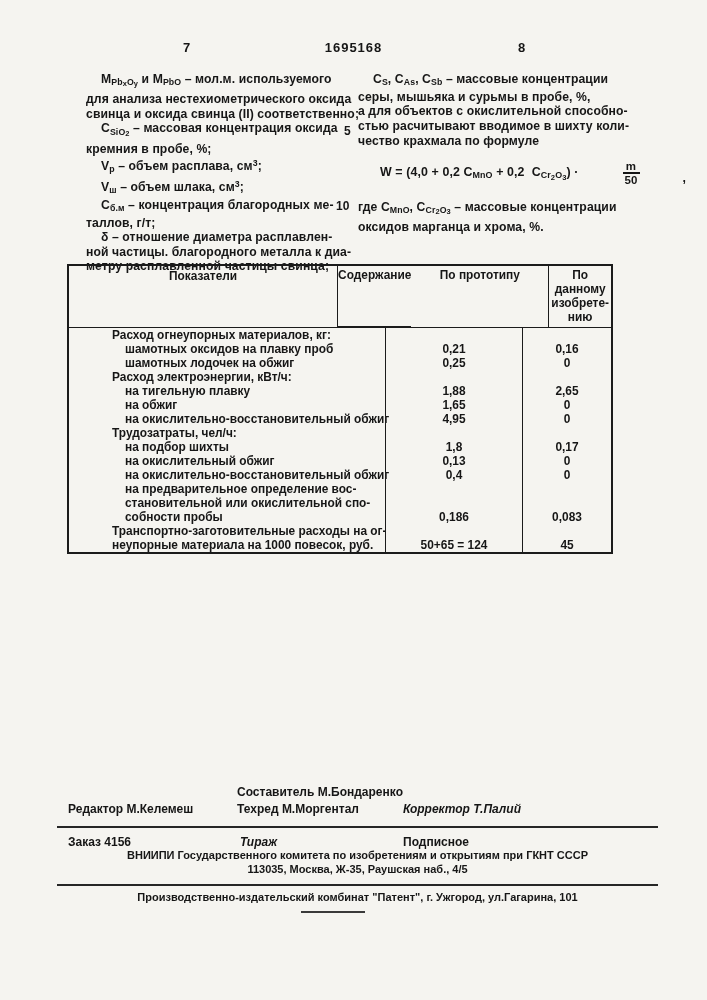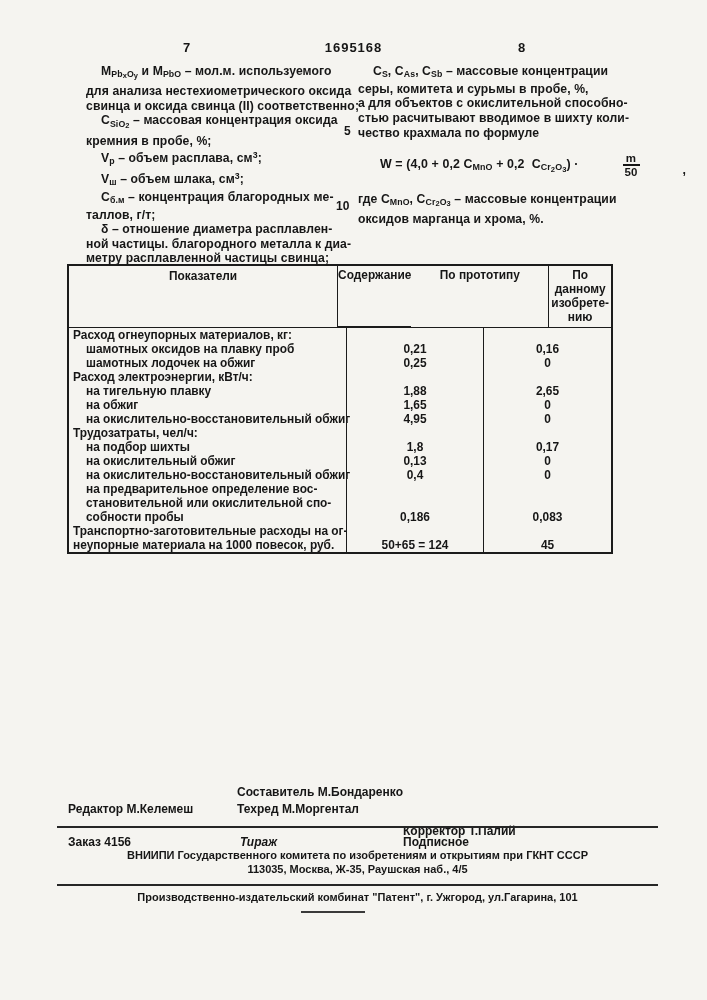--- a/index.html
+++ b/index.html
@@ -13,21 +13,21 @@
     background:#f5f4f0; color:#161616; overflow:hidden;
     font-weight:700;
   }
   
   .pg-num { position:absolute; top:40px; font-size:13px; }
   #pg-left  { left:183px; }
   #pg-right { left:518px; }
   #patent-no { position:absolute; top:40px; left:0; width:707px; text-align:center; font-size:13px; letter-spacing:1px; }
 
   
-  .txtcol { position:absolute; top:64px; font-size:12.2px; line-height:14.6px; letter-spacing:0.1px; }
+  .txtcol { position:absolute; top:72px; font-size:12.2px; line-height:14.6px; letter-spacing:0.1px; }
   #leftcol  { left:86px;  width:262px; }
   #rightcol { left:358px; width:292px; }
   .tline { white-space:nowrap; }
   .tline.ind { padding-left:15px; }
   sub { font-size:0.72em; vertical-align:-0.25em; }
   sub sub { font-size:0.85em; vertical-align:-0.2em; }
   sup { font-size:0.72em; vertical-align:0.45em; }
 
   .gutter-num { position:absolute; font-size:12px; }
   #gutter-5  { left:344px; top:124px; }
@@ -46,37 +46,37 @@
     border:2.5px solid #1b1b1b; box-sizing:border-box;
     font-size:11.9px; line-height:14px;
   }
   #thead { border-bottom:1.6px solid #1b1b1b; display:flex; }
   .th-col1 { width:277px; box-sizing:border-box; text-align:center; padding-top:3px; }
   .th-right { flex:1; border-left:1.6px solid #1b1b1b; display:flex; flex-direction:row; }
   .th-group { text-align:center; border-bottom:1.4px solid #1b1b1b; padding:2px 0 1px 0; }
   .th-subs { display:flex; flex:1; }
   .th-sub1 { width:137px; box-sizing:border-box; text-align:center; padding-top:2px; }
   .th-sub2 { flex:1; border-left:1.6px solid #1b1b1b; text-align:center; padding:2px 2px 3px 2px; }
-  .trow { display:grid; grid-template-columns:277px 137px 1fr; }
+  .trow { display:grid; grid-template-columns:277px 137px 1fr;margin-left:39px; }
   .tcell { box-sizing:border-box; }
   .lab { padding-left:4px; }
   .lab.ind .lab-line { padding-left:13px; }
   .lab-line { white-space:nowrap; }
   .val {
     border-left:1.6px solid #1b1b1b;
     display:flex; align-items:flex-end; justify-content:center;
     text-align:right;
   }
 
   
   .foot { position:absolute; font-size:12px; white-space:nowrap; }
   #f-compiler  { left:237px; top:785px; }
   #f-editor    { left:68px;  top:802px; }
   #f-techred   { left:237px; top:802px; }
-  #f-corrector { left:403px; top:824px; }
+  #f-corrector { left:403px; top:802px;font-style:italic; }
   .frule { position:absolute; left:57px; width:601px; height:2px; background:#262626; }
   #frule1 { top:826px; }
   #frule2 { top:884px; }
   #f-order { left:68px;  top:835px; }
   #f-tirazh { left:240px; top:835px;font-style:italic; }
   #f-subscr { left:403px; top:835px; }
   .foot-center { position:absolute; left:57px; width:601px; text-align:center; font-size:11px; }
   #f-vniipi  { top:849px; }
   #f-address { top:863px; }
   #f-print   { top:891px; }
@@ -105,21 +105,21 @@
       <div class="tline ind">C<sub>б.м</sub> – концентрация благородных ме-</div>
       <div class="tline">таллов, г/т;</div>
       <div class="tline ind">δ – отношение диаметра расплавлен-</div>
       <div class="tline">ной частицы. благородного металла к диа-</div>
       <div class="tline">метру расплавленной частицы свинца;</div>
     </div>
 
   <div id="rightcol" class="txtcol">
     <div id="rightcol-top">
         <div class="tline ind">C<sub>S</sub>, C<sub>As</sub>, C<sub>Sb</sub> – массовые концентрации</div>
-        <div class="tline">серы, комитета и сурьмы в пробе, %,</div>
+        <div class="tline">серы, мышьяка и сурьмы в пробе, %,</div>
         <div class="tline">а для объектов с окислительной способно-</div>
         <div class="tline">стью расчитывают вводимое в шихту коли-</div>
         <div class="tline">чество крахмала по формуле</div>
       </div>
     <div id="formula">
       <span>W = (4,0 + 0,2 C<sub>MnO</sub> + 0,2&nbsp; C<sub>Cr<sub>2</sub>O<sub>3</sub></sub>) ·</span>
       <span class="frac">
         <span class="num">m</span>
         <span class="bar"></span>
         <span class="den">50</span>

